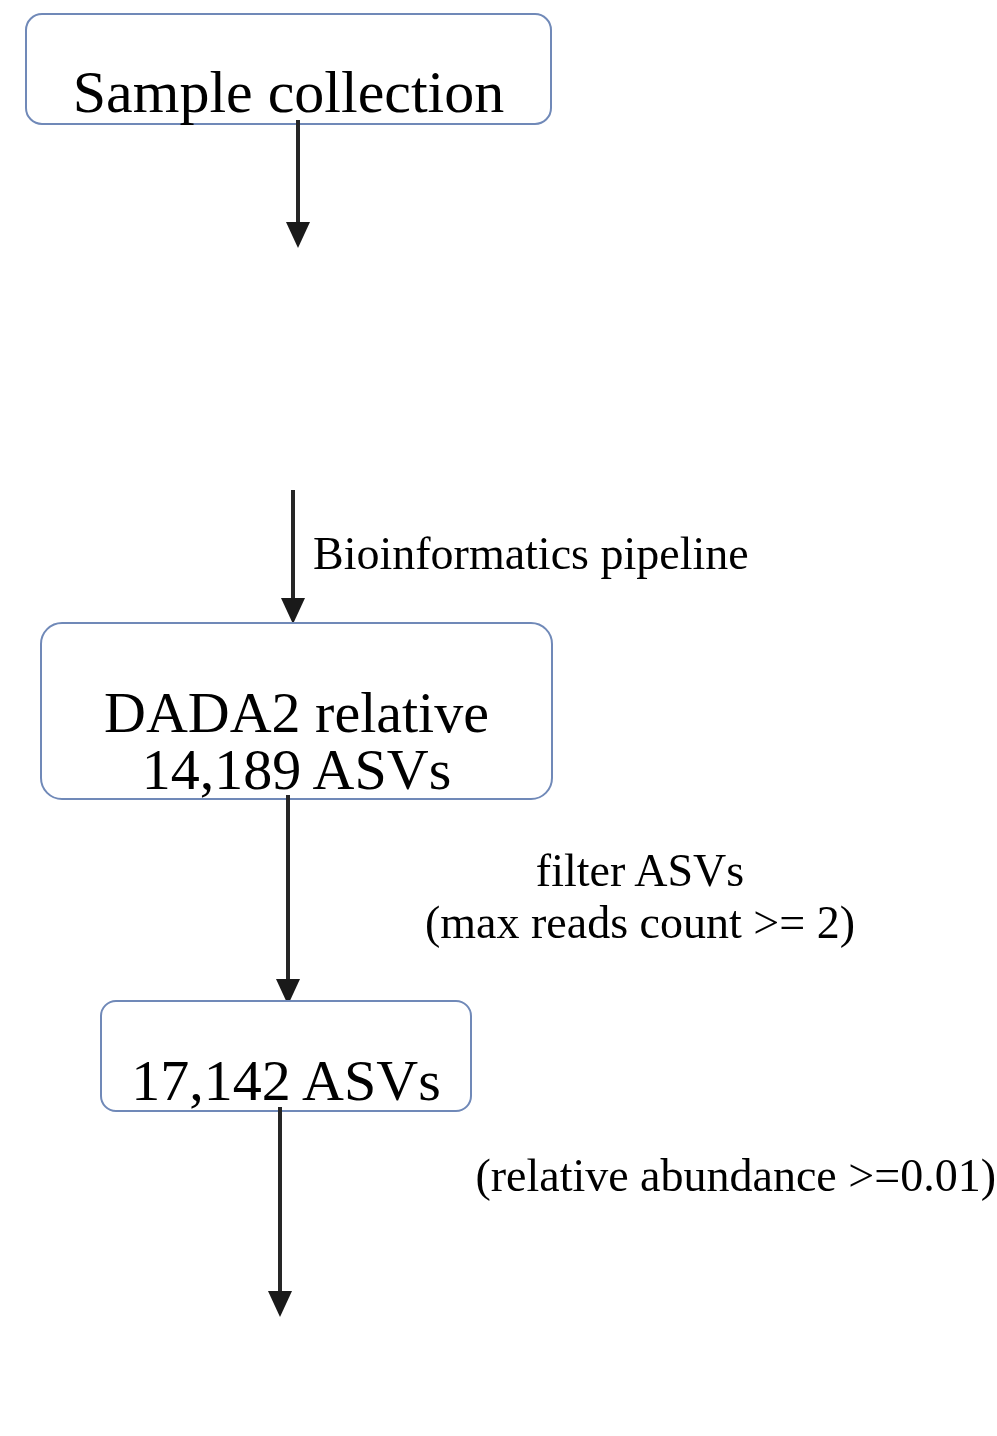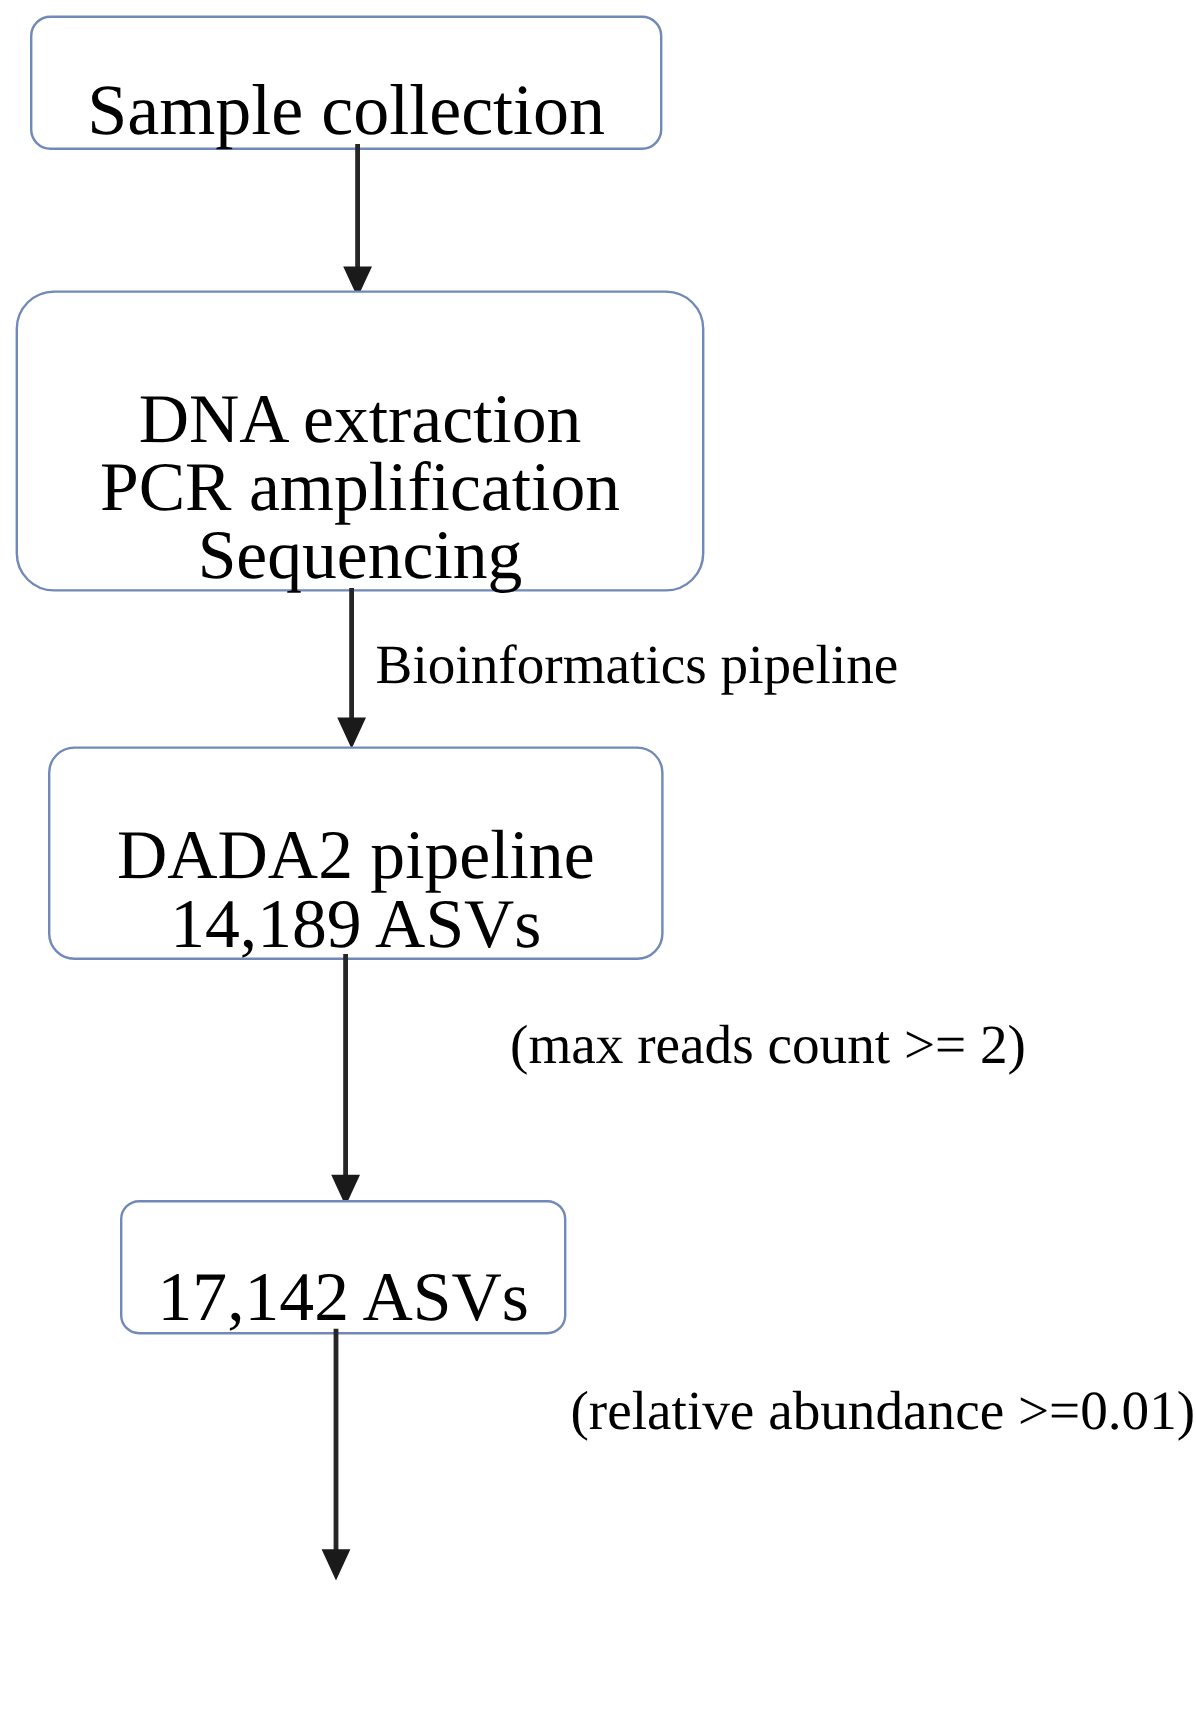--- a/index.html
+++ b/index.html
@@ -106,48 +106,44 @@
     <span class="line">Sample collection</span>
   </div>
 
   <div class="connector" id="connector-1">
     <svg width="60" height="130" viewBox="0 0 60 130">
       <line x1="30" y1="0" x2="30" y2="112" stroke="#262626" stroke-width="4"></line>
       <polygon points="30,128 18,102 42,102" fill="#1a1a1a"></polygon>
     </svg>
   </div>
 
-  <div class="node" id="node-lab-processing">
-    <span class="line">DNA extraction</span>
-    <span class="line">PCR amplification</span>
-    <span class="line">Sequencing</span>
-  </div>
 
   <div class="connector" id="connector-2">
     <svg width="60" height="136" viewBox="0 0 60 136">
       <line x1="30" y1="0" x2="30" y2="118" stroke="#262626" stroke-width="4"></line>
       <polygon points="30,134 18,108 42,108" fill="#1a1a1a"></polygon>
     </svg>
   </div>
 
   <div class="edge-label" id="label-bioinformatics">Bioinformatics pipeline</div>
 
   <div class="node" id="node-dada2">
-    <span class="line">DADA2 pipeline</span>
+    <span class="line">DADA2 relative</span>
     <span class="line">14,189 ASVs</span>
   </div>
 
   <div class="connector" id="connector-3">
     <svg width="60" height="212" viewBox="0 0 60 212">
       <line x1="30" y1="0" x2="30" y2="194" stroke="#262626" stroke-width="4"></line>
       <polygon points="30,210 18,184 42,184" fill="#1a1a1a"></polygon>
     </svg>
   </div>
 
   <div class="edge-label" id="label-filter-asvs">
+    <span class="l1">filter ASVs</span>
     <span class="l2">(max reads count &gt;= 2)</span>
   </div>
 
   <div class="node" id="node-filtered-asvs">
     <span class="line">17,142 ASVs</span>
   </div>
 
   <div class="connector" id="connector-4">
     <svg width="60" height="212" viewBox="0 0 60 212">
       <line x1="30" y1="0" x2="30" y2="194" stroke="#262626" stroke-width="4"></line>

